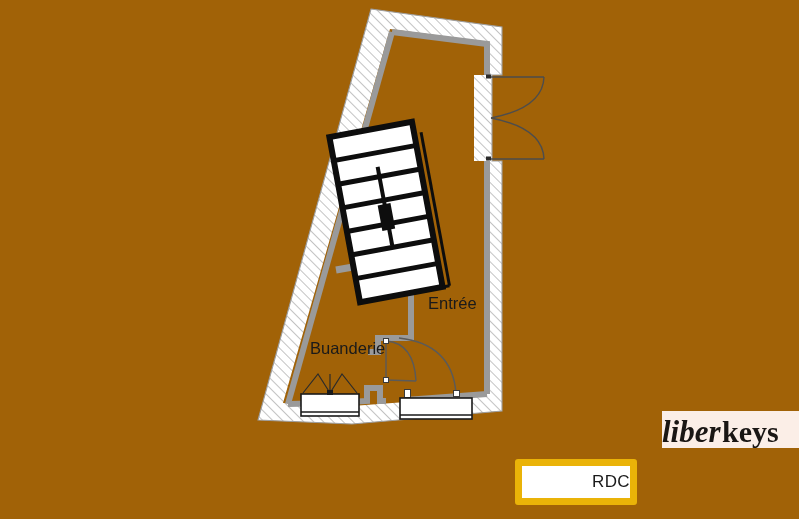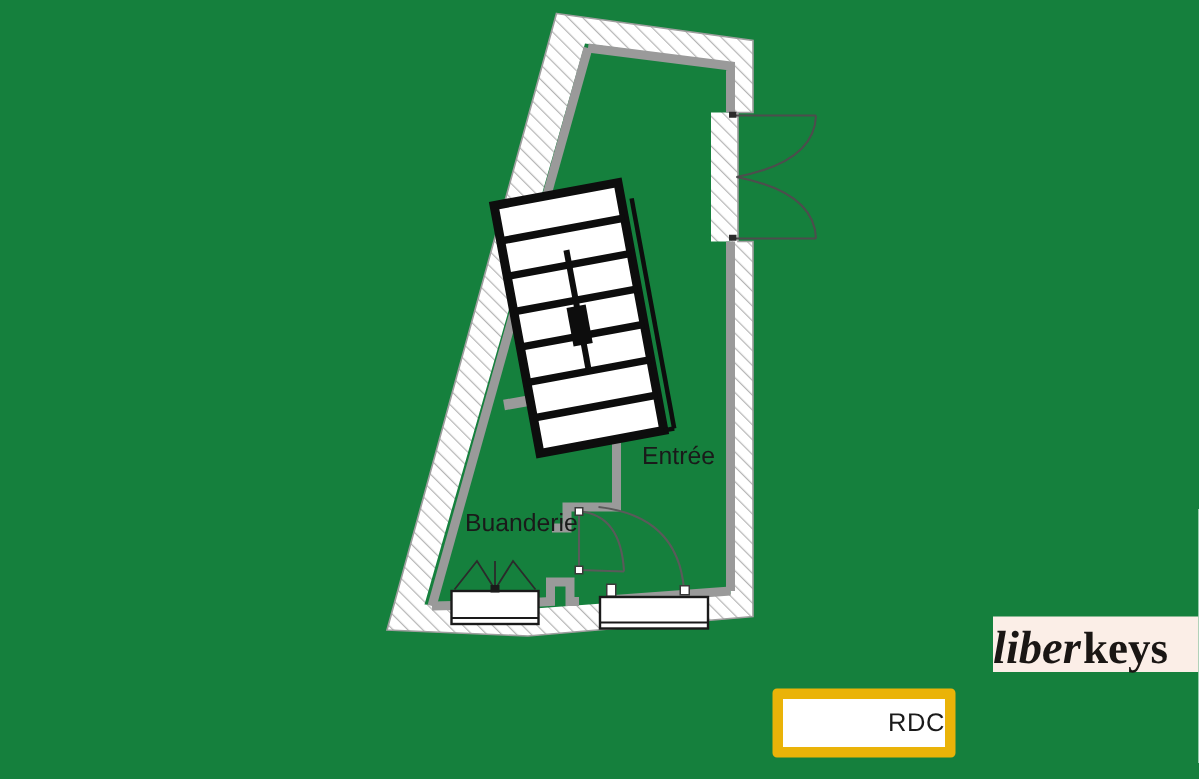--- a/index.html
+++ b/index.html
@@ -8,21 +8,21 @@
     padding: 0;
     background: #ffffff;
   }
   body {
     font-family: "Liberation Sans", sans-serif;
   }
   #page {
     position: relative;
     width: 799px;
     height: 519px;
-    background: #15803d;
+    background: #a16207;
     overflow: hidden;
   }
   #plan-svg {
     position: absolute;
     left: 0;
     top: 0;
     width: 799px;
     height: 519px;
   }
   .room-label {

